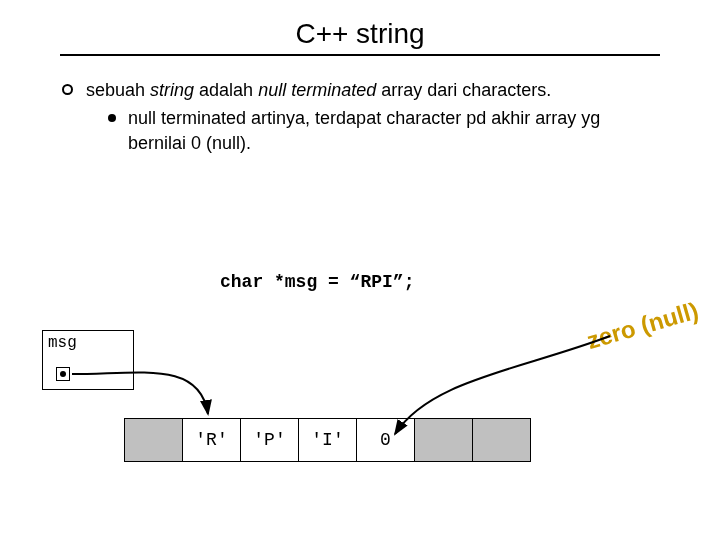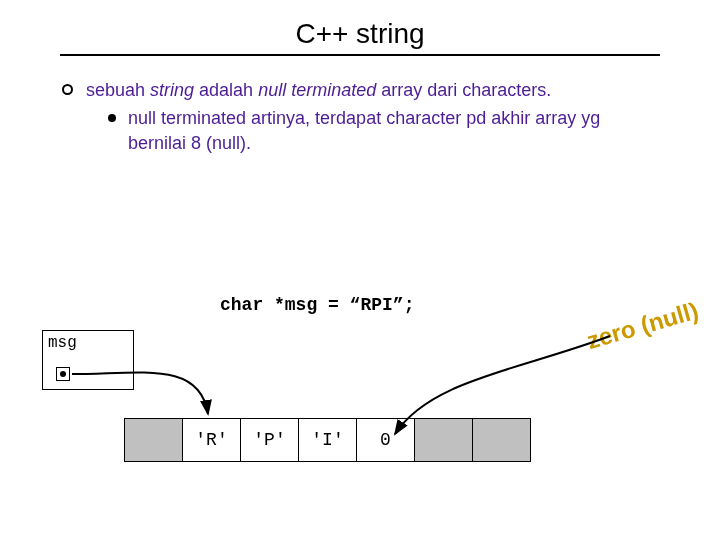--- a/index.html
+++ b/index.html
@@ -25,21 +25,21 @@
     font-weight: 400;
   }
   .title-rule {
     border: none;
     border-top: 2px solid #000;
     margin: 4px 60px 0 60px;
   }
   .body {
     margin: 22px 60px 0 60px;
     font-size: 18px;
-    color: #4c1d95;
+    color: #000000;
     line-height: 1.35;
   }
   ul.outer {
     list-style: none;
     padding: 0;
     margin: 0;
   }
   ul.outer > li {
     position: relative;
     padding-left: 26px;
@@ -75,21 +75,21 @@
     background: #000;
     border-radius: 50%;
   }
   .italic { font-style: italic; }
   .code {
     font-family: "Courier New", monospace;
     font-weight: bold;
     font-size: 18px;
     position: absolute;
     left: 220px;
-    top: 295px;
+    top: 272px;
   }
   .msg-box {
     position: absolute;
     left: 42px;
     top: 330px;
     width: 90px;
     height: 58px;
     border: 1px solid #000;
   }
   .msg-label {
@@ -165,21 +165,21 @@
 <div class="slide">
 
   <div class="title">C++ string</div>
   <hr class="title-rule">
 
   <div class="body">
     <ul class="outer">
       <li>
         <span>sebuah </span><span class="italic">string</span><span> adalah </span><span class="italic">null terminated</span><span> array dari characters.</span>
         <ul class="inner">
-          <li>null terminated artinya, terdapat character pd akhir array yg bernilai 8 (null).</li>
+          <li>null terminated artinya, terdapat character pd akhir array yg bernilai 0 (null).</li>
         </ul>
       </li>
     </ul>
   </div>
 
   <div class="code">char *msg = “RPI”;</div>
 
   <div class="msg-box"></div>
   <div class="msg-label">msg</div>
   <div class="msg-dot-outline"></div>

